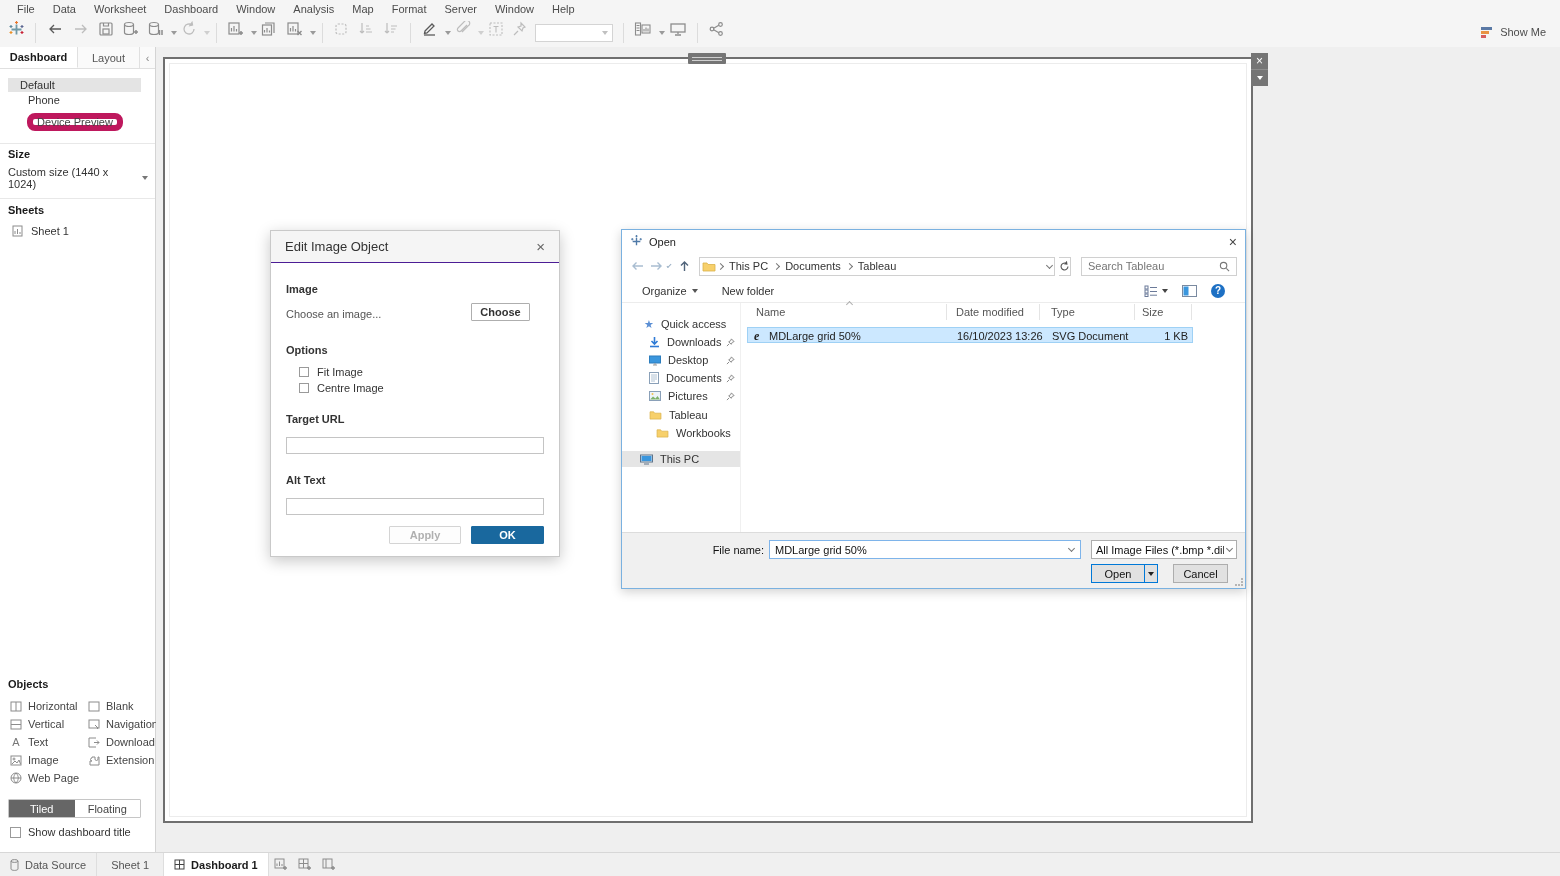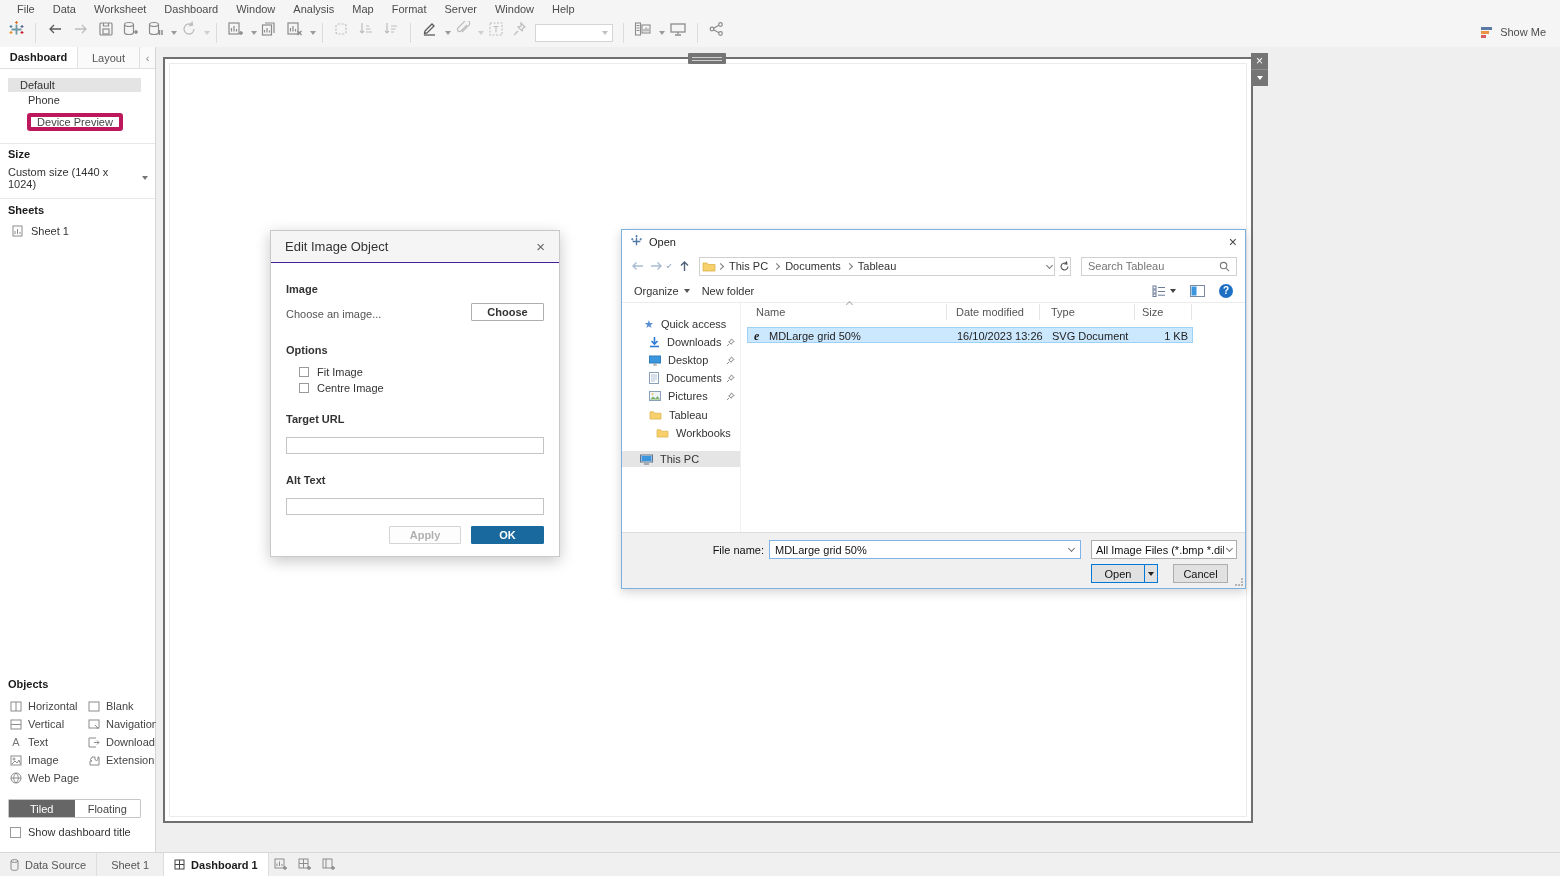--- a/index.html
+++ b/index.html
@@ -37,22 +37,22 @@
             font-size:11px; height:100%; }
   .sb-tab.active { width:78px; font-weight:bold; color:#1a1a1a; background:#fff;
                    border-right:1px solid #e0e0e0; border-bottom:1px solid #fff; }
   .sb-tab.inactive { width:62px; color:#555; background:#fafafa; border-right:1px solid #e0e0e0; }
   .sb-collapse { flex:1; display:flex; align-items:center; justify-content:center; color:#888; background:#fafafa; }
   .sb-row-default { position:absolute; left:8px; top:31px; width:133px; height:14px;
                     background:#e4e4e4; line-height:14px; padding-left:12px; color:#333; }
   .sb-row-phone { position:absolute; left:8px; top:46px; width:133px; height:14px;
                   line-height:14px; padding-left:20px; color:#333; }
   .sb-devprev { position:absolute; left:27px; top:66px; width:96px; height:18px;
-                border:4px solid #be185d; background:#fff; color:#444;
-                display:flex; align-items:center; justify-content:center; border-radius:3px; }
+                border:6px solid #be185d; background:#fff; color:#444;
+                display:flex; align-items:center; justify-content:center; border-radius:8px; }
   .sb-sep { position:absolute; left:0; width:100%; height:1px; background:#e8e8e8; }
   .sb-h { position:absolute; left:8px; font-weight:bold; color:#1a1a1a; font-size:11px; }
   .sb-sizeval { position:absolute; left:8px; top:119px; width:140px; display:flex;
                 align-items:center; color:#333; }
   .sb-sizeval .txt { flex:1; }
   .sheet-item { position:absolute; left:12px; top:178px; display:flex; align-items:center; gap:8px; color:#333; }
   .obj-item { position:absolute; display:flex; align-items:center; gap:6px; color:#444; height:14px; }
   .seg { position:absolute; left:8px; top:752px; width:133px; height:19px; display:flex;
          border:1px solid #c6c6c6; border-radius:1px; overflow:hidden; }
   .seg .opt { flex:1; display:flex; align-items:center; justify-content:center; }
@@ -78,21 +78,21 @@
   
   .tdlg { position:absolute; left:270px; top:230px; width:290px; height:327px; background:#fff;
           border:1px solid #c9c9c9; box-shadow:0 4px 14px rgba(0,0,0,.22); }
   .tdlg-head { height:32px; background:#f5f5f5; border-bottom:1px solid #4c1d95;
                display:flex; align-items:center; padding:0 14px; }
   .tdlg-title { font-size:13px; color:#333; flex:1; }
   .tdlg-close { color:#666; font-size:15px; line-height:1; cursor:default; }
   .tdlg-lbl { position:absolute; left:15px; font-weight:bold; color:#333; }
   .tdlg-choose-txt { position:absolute; left:15px; top:305px; color:#555; }
   .btn { display:flex; align-items:center; justify-content:center; font-size:11px; border-radius:1px; }
-  .tdlg-choose-btn { position:absolute; left:200px; top:72px; width:73px; height:18px;
+  .tdlg-choose-btn { position:absolute; left:200px; top:72px; width:59px; height:18px;
                      border:1px solid #aeaeae; background:#fff; color:#333; font-weight:bold; }
   .tdlg-check { position:absolute; left:28px; display:flex; align-items:center; gap:8px; color:#333; }
   .tdlg-input { position:absolute; left:15px; width:258px; height:17px; border:1px solid #c4c4c4; background:#fff; }
   .tdlg-apply { position:absolute; left:118px; top:295px; width:72px; height:18px;
                 border:1px solid #d4d4d4; background:#fdfdfd; color:#b0b0b0; font-weight:bold; }
   .tdlg-ok { position:absolute; left:200px; top:295px; width:73px; height:18px;
              background:#19689e; color:#fff; font-weight:bold; border:1px solid #19689e; }
 
   
   .wdlg { position:absolute; left:621px; top:229px; width:625px; height:360px; background:#fff;
@@ -108,21 +108,21 @@
   .chev.right { transform:rotate(-45deg); }
   .chev.down  { transform:rotate(45deg); margin-bottom:2px; }
   .chev.up    { transform:rotate(-135deg); }
   .addr-spacer { flex:1; }
   .refresh-btn { width:17px; height:19px; border:1px solid #d0d0d0; border-left:none;
                  display:flex; align-items:center; justify-content:center; }
   .search-box { height:19px; border:1px solid #d0d0d0; background:#fff; flex:0 0 156px;
                 display:flex; align-items:center; padding:0 6px; gap:4px; margin-left:6px; }
   .search-box input { border:none; outline:none; flex:1; font-size:11px; color:#666;
                       font-family:"Liberation Sans",sans-serif; background:transparent; width:100%; }
-  .cmd-row { height:24px; display:flex; align-items:center; padding:0 12px; gap:12px;
+  .cmd-row { height:24px; display:flex; align-items:center; padding:0 20px; gap:24px;
              border-bottom:1px solid #ececec; color:#333; }
   .cmd-row .right { margin-left:auto; display:flex; align-items:center; gap:14px; }
   .body-row { position:absolute; left:0; top:73px; width:100%; height:231px; display:flex; }
   .navpane { width:119px; position:relative; border-right:1px solid #f0f0f0; }
   .nav-item { position:absolute; display:flex; align-items:center; gap:7px; color:#333; height:16px; width:100%; }
   .nav-item .pin { position:absolute; right:5px; }
   .nav-item.sel { background:#e5e5e5; }
   .filearea { position:relative; flex:1; }
   .fhead { position:absolute; top:1px; left:0; right:0; height:17px; color:#555; }
   .fhead .col { position:absolute; top:2px; }

